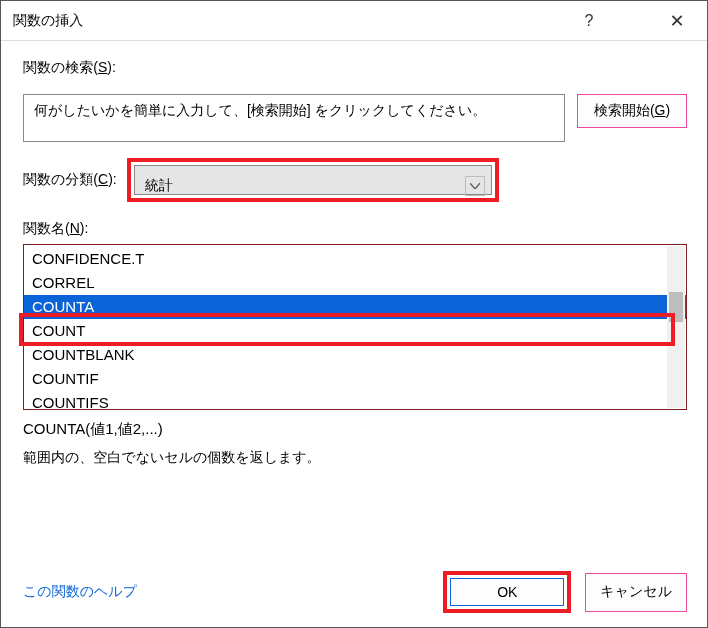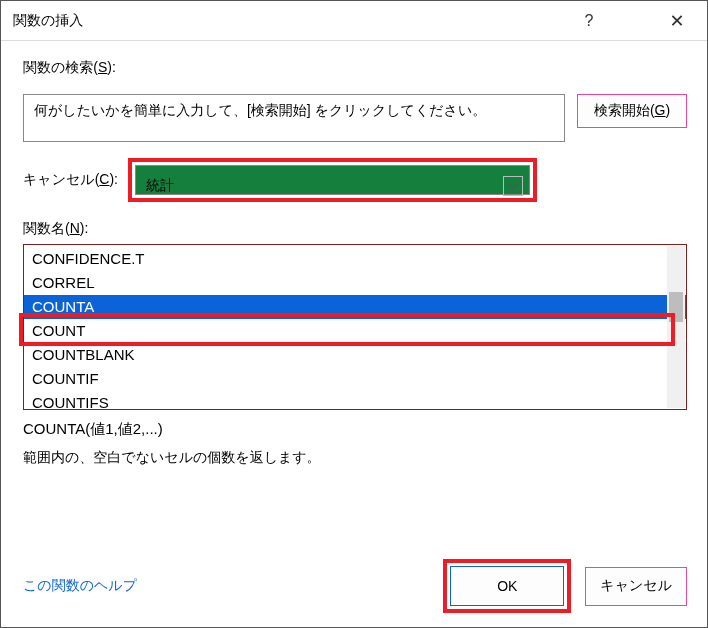--- a/index.html
+++ b/index.html
@@ -87,22 +87,22 @@
       padding: 3px;
       display: flex;
     }
     .select {
       display: flex;
       align-items: center;
       justify-content: space-between;
       border: 1px solid #888;
       height: 30px;
       padding: 12px 6px 0 10px;
-      background: #15803d;
-      width: 395px;
+      background: #e5e5e5;
+      width: 358px;
       cursor: pointer;
     }
     .select-chevron {
       width: 20px;
       height: 20px;
       display: flex;
       align-items: center;
       justify-content: center;
       border: 1px solid #bbb;
     }
@@ -184,21 +184,21 @@
       display: flex;
       gap: 14px;
       align-items: center;
     }
     .ok-highlight {
       border: 4px solid #ee1c25;
       padding: 3px;
     }
     .ok-btn {
       min-width: 114px;
-      height: 40px;
+      height: 28px;
       border: 1px solid #0a64d8;
     }
     .cancel-btn {
       min-width: 90px;
       height: 39px;
     }
     .dialog-root {
       position: relative;
       width: 100%;
       height: 100%;
@@ -223,21 +223,21 @@
 
     <div class="search-row">
       <textarea class="search-input" style="">何がしたいかを簡単に入力して、[検索開始] をクリックしてください。</textarea>
       <button class="btn search-btn">
         <span>検索開始(</span><span class="underline">G</span><span>)</span>
       </button>
     </div>
 
     <div class="category-row">
       <span class="category-label">
-        <span>キャンセル(</span><span class="underline">C</span><span>):</span>
+        <span>関数の分類(</span><span class="underline">C</span><span>):</span>
       </span>
       <div class="highlight-red-box">
         <div class="select">
           <span>統計</span>
           <span class="select-chevron">
             <svg viewBox="0 0 10 6">
                 <path d="M0 0 L5 6 L10 0" fill="none" stroke="#555" stroke-width="1.2"></path>
               </svg>
           </span>
         </div>

